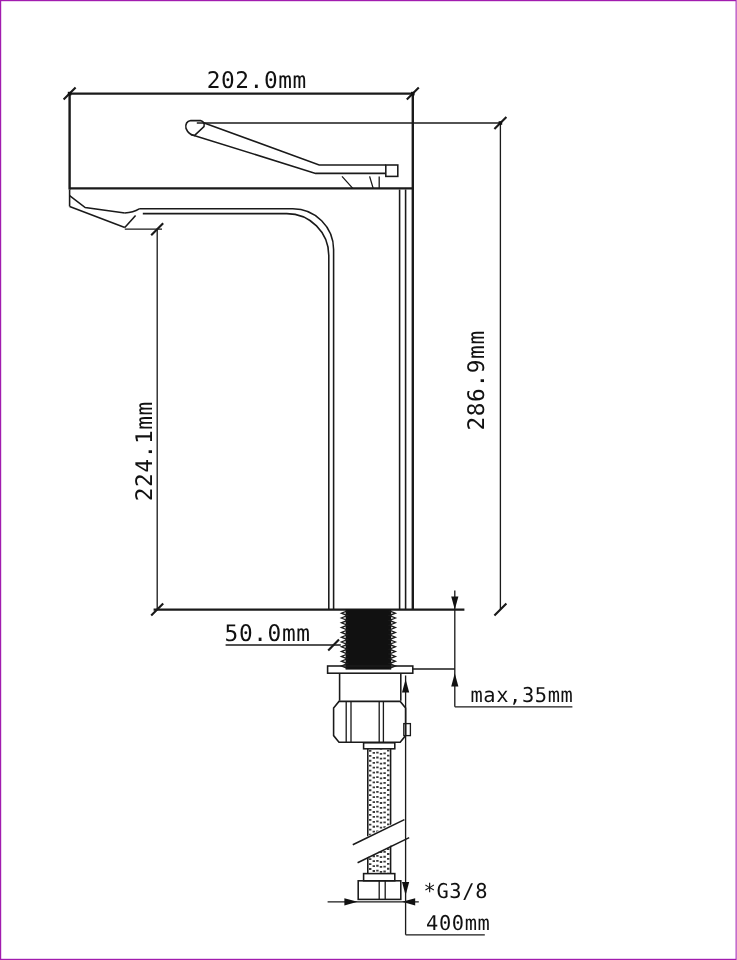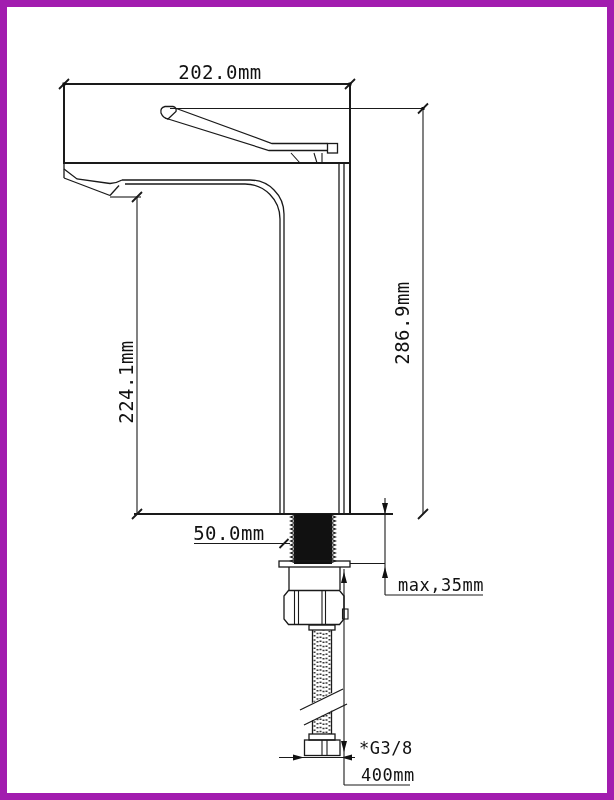--- a/index.html
+++ b/index.html
@@ -1,19 +1,19 @@
 <!DOCTYPE html>
 <html><head>
 <meta charset="utf-8">
 <style>
   html,body{margin:0;padding:0;background:#fff;}
   .frame{
     width:614px;height:800px;
     box-sizing:border-box;
-    border:7px solid #a21caf;
+    border:1px solid #a21caf;
     background:#fff;
     position:relative;
     overflow:hidden;
   }
   svg{display:block;}
   .ln   {stroke:#1a1a1a;stroke-width:1.3;fill:none;}
   .ln2  {stroke:#1a1a1a;stroke-width:2;fill:none;}
   .thin {stroke:#1a1a1a;stroke-width:1.1;fill:none;}
   .tick {stroke:#1a1a1a;stroke-width:1.8;fill:none;}
   .fillb{fill:#111;stroke:none;}

